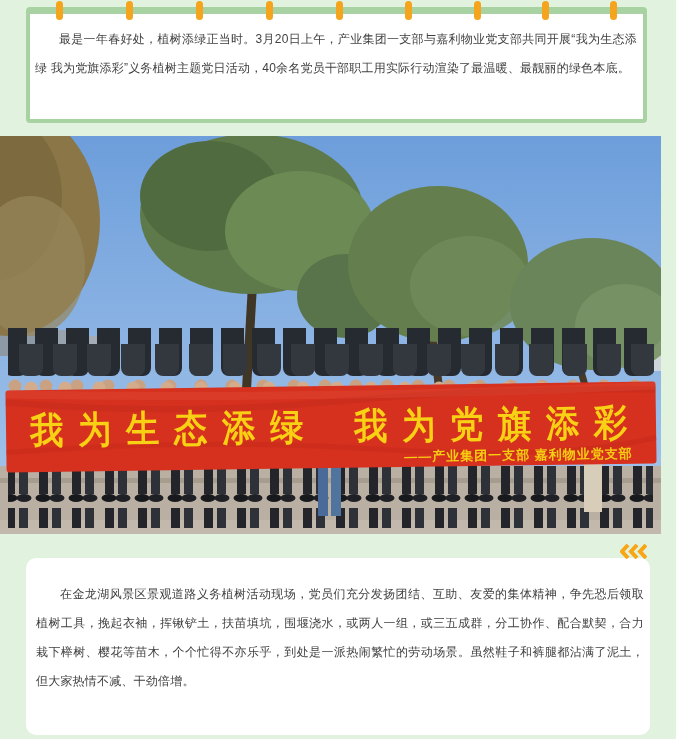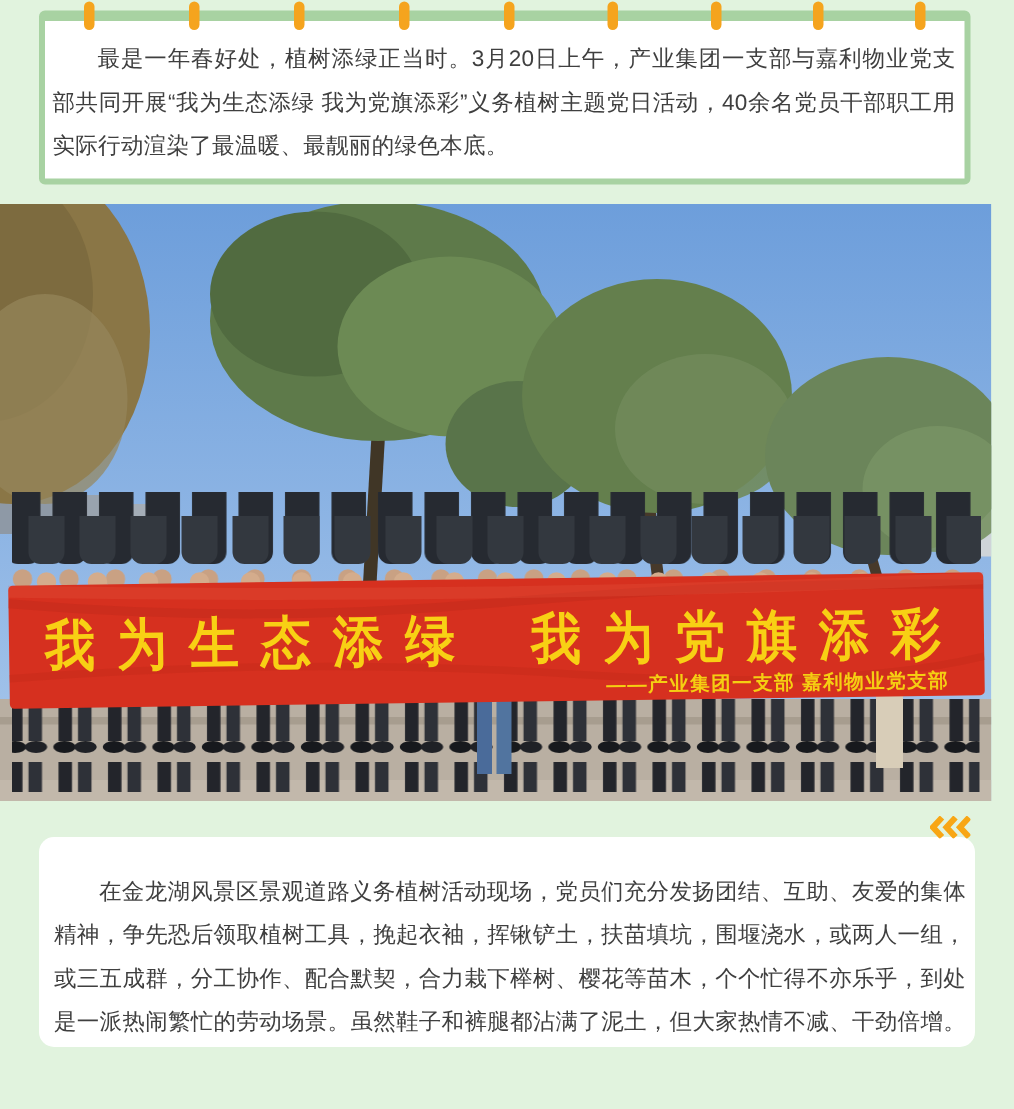--- a/index.html
+++ b/index.html
@@ -9,38 +9,38 @@
     font-family:"Liberation Sans",sans-serif;
   }
   
   .intro-card{
     position:absolute;left:26px;top:7px;width:621px;height:116px;
     box-sizing:border-box;background:#FFFFFF;
     border:4px solid #A8D2A2;border-top-width:7px;border-radius:4px;
     padding:11px 6px 8px 5px;
   }
   .article-text{
-    margin:0;font-size:15px;line-height:29px;color:#3F3F3F;
+    margin:0;font-size:12px;line-height:29px;color:#3F3F3F;
     text-indent:2em;letter-spacing:0.2px;text-align:justify;
     font-family:"Liberation Sans",sans-serif;
   }
   
   .pin{
     position:absolute;top:1px;width:7px;height:19px;border-radius:3.5px;
     background:#F5A41E;z-index:3;
   }
   
   .photo-wrap{
     position:absolute;left:0;top:136px;width:661px;height:458px;overflow:hidden;
   }
   
   .chevron{position:absolute;left:620px;top:544px;width:27px;height:15px;z-index:3;}
   
   .detail-card{
-    position:absolute;left:26px;top:558px;width:624px;height:140px;
+    position:absolute;left:26px;top:558px;width:624px;height:177px;
     box-sizing:border-box;background:#FFFFFF;border-radius:10px;
     padding:22px 6px 10px 10px;
   }
 </style>
 </head>
 <body>
 
 <div class="pin" style="left:56px"></div>
 <div class="pin" style="left:126px"></div>
 <div class="pin" style="left:196px"></div>

